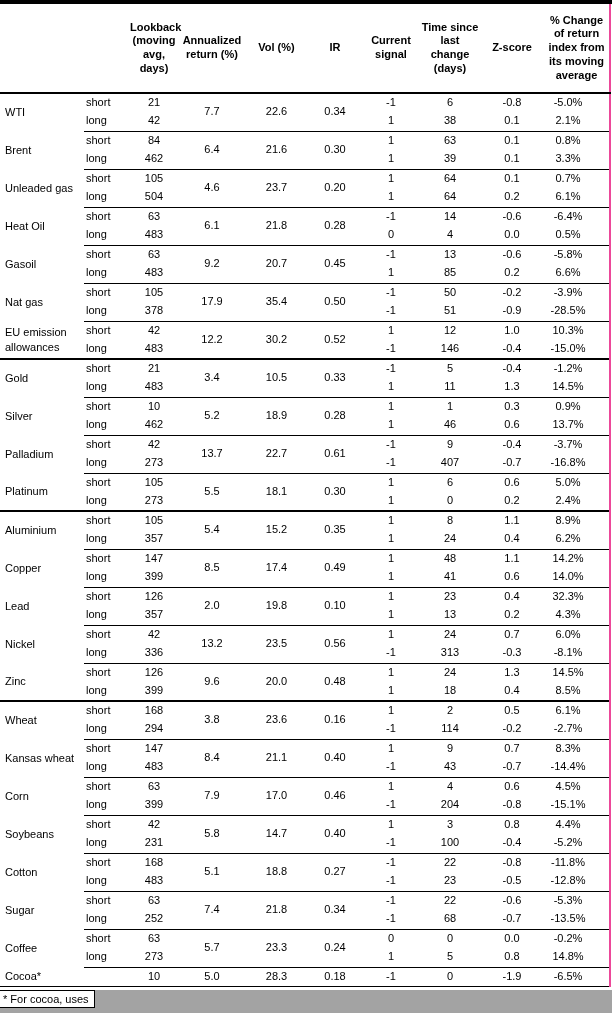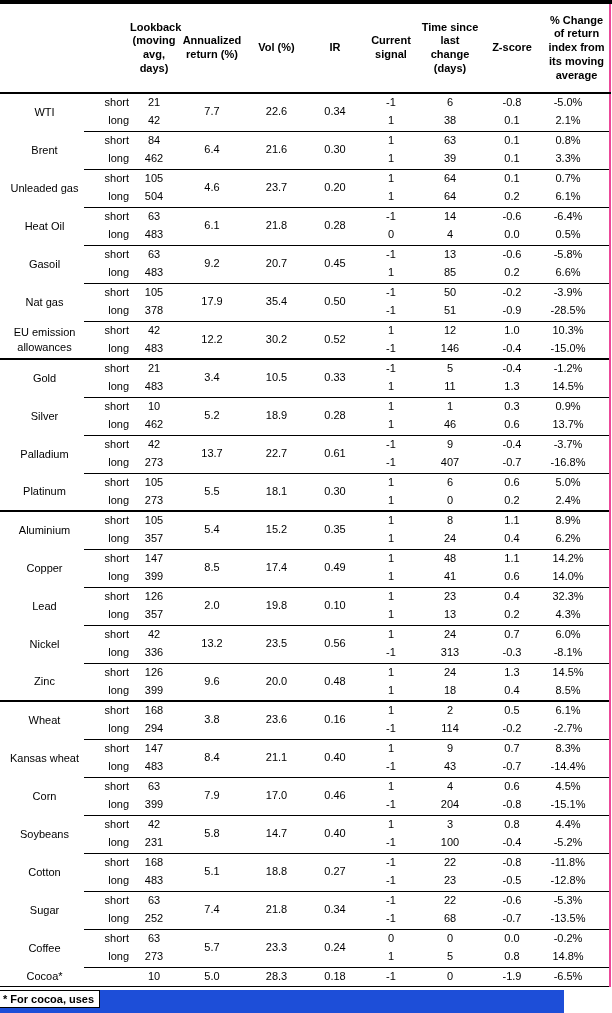--- a/index.html
+++ b/index.html
@@ -23,29 +23,29 @@
     font-weight: bold; font-size: 11px; line-height: 1.25;
     border-bottom: 2.5px solid #000; overflow: visible; padding: 0 1px;
   }
   th:last-child, td:last-child { border-right: 2px solid #ec4899; }
   tbody tr { height: 19px; }
   tbody td {
     text-align: center; vertical-align: middle; line-height: 1.05;
     white-space: nowrap; overflow: visible;
   }
   td.c-name {
-    text-align: center; padding-left: 5px; white-space: normal; line-height: 1.3;
-  }
-  td.c-pos { text-align: right; padding-left: 2px; }
+    text-align: left; padding-left: 5px; white-space: normal; line-height: 1.3;
+  }
+  td.c-pos { text-align: left; padding-left: 2px; }
   td.c-pct { text-align: center; padding-right: 17px; }
   td.sep  { border-top: 1px solid #000; }
   td.gsep { border-top: 2.5px solid #000; }
   tbody tr:last-child td { border-bottom: 1.5px solid #000; }
   .footer {
-    position: absolute; left: 0; bottom: 0; width: 564px; height: 23px; background: #1d4ed8; font-weight: bold;
+    position: absolute; left: 0; bottom: 0; width: 612px; height: 23px; background: #a3a3a3;
   }
   .footnote-box {
     position: absolute; left: 0; top: 0; height: 18px; background: #fff;
     border: 1px solid #000; border-left: none;
     font-size: 11px; line-height: 15px; padding: 1px 5px 0 3px; white-space: nowrap;
   }
 </style>
 </head>
 <body>
 

